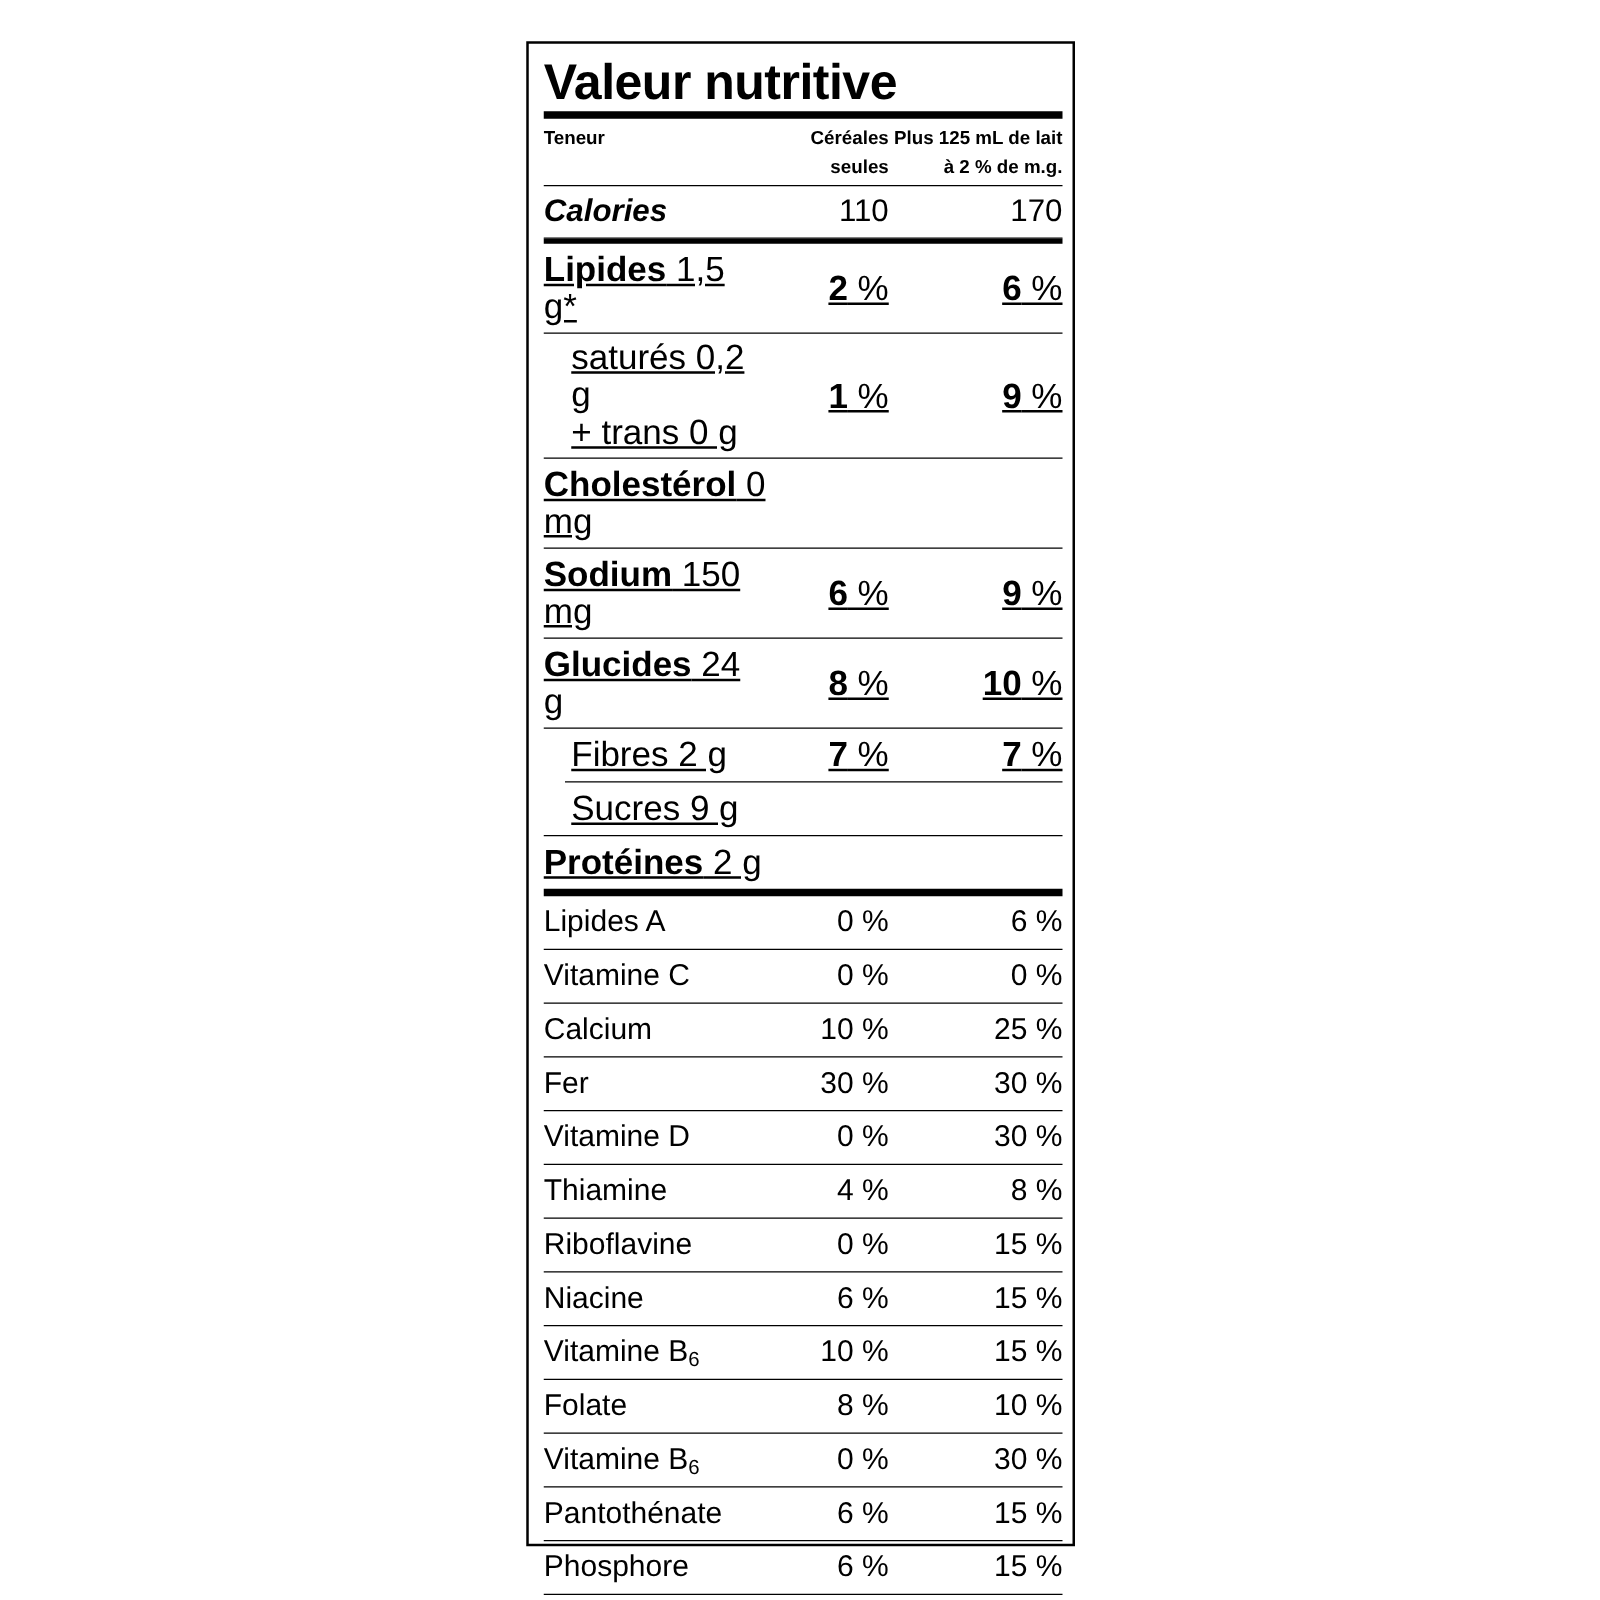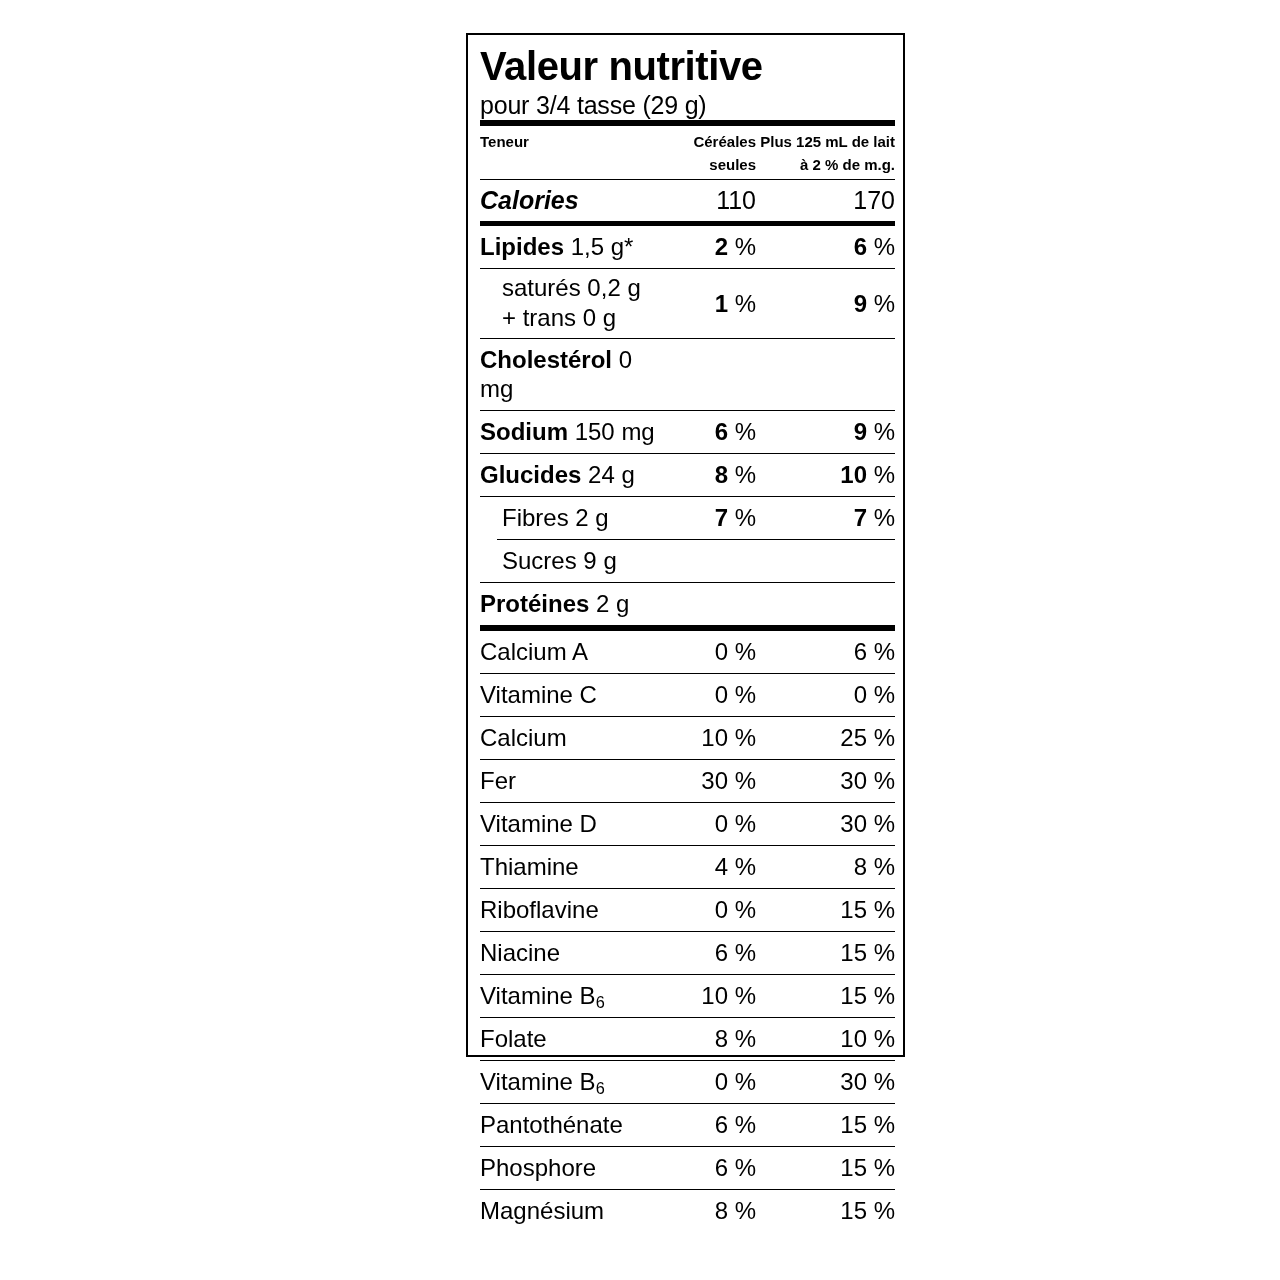--- a/index.html
+++ b/index.html
@@ -5,25 +5,24 @@
   html,body{margin:0;padding:0;background:#ffffff;}
   body{
     width:1280px;height:1280px;
     font-family:"Liberation Sans","DejaVu Sans",sans-serif;
     color:#000000;
     -webkit-font-smoothing:antialiased;
   }
   #panel{
     position:absolute;
     left:421px; top:33px;
-    width:439px; height:1024px;
+    width:439px; height:1204px;
     border:2px solid #000;
     box-sizing:border-box;
     background:#fff;
-    margin-left:45px;
   }
   .inner{
     position:absolute;
     left:12px; right:8px; top:4px;
     box-sizing:border-box;
   }
 
   
   .title{
     font-size:40px; font-weight:bold;
@@ -71,21 +70,21 @@
   .calrow .lbl{ font-weight:bold;font-style:italic; }
   .calrow .c1,.calrow .c2{ font-weight:normal; }
 
   
   .dvrow{
     text-align:right; font-size:19px; font-weight:bold;
     line-height:23px; padding:5px 0 5px 0;
   }
 
   
-  .macro{ font-size:24px; line-height:29px; padding:6px 0 7px 0; }
+  .macro{ font-size:28px; line-height:29px; padding:6px 0 7px 0;text-decoration:underline; }
   .macro .lbl b{ font-weight:bold; }
   .macro .lbl{ font-weight:normal; }
   .macro .c1,.macro .c2{ font-weight:bold; }
   .macro .pc{ font-weight:normal; }
   .macro.sub .lbl{ padding-left:22px; }
   .macro.two{ padding:4px 0 5px 0;justify-content:center; }
   .macro.two .lbl{ line-height:30px; }
 
   
   .vit{ font-size:24px; line-height:29px; padding:6px 0 7px 0; font-weight:normal; }
@@ -93,21 +92,20 @@
 
   sub{ font-size:0.68em; line-height:0; vertical-align:-0.25em; }
 </style>
 </head>
 <body>
 
 <div id="panel">
   <div class="inner">
 
     <div class="title">Valeur nutritive</div>
-    <div class="serving">pour 3/4 tasse (29 g)</div>
 
     <div class="rule r6"></div>
 
     <div class="hdrrow">
       <span class="lbl">Teneur</span>
       <span class="c1">Céréales seules</span>
       <span class="c2">Plus 125 mL de lait à 2 % de m.g.</span>
     </div>
 
     <div class="rule r1"></div>
@@ -170,21 +168,21 @@
           <span class="lbl"><b>Protéines</b> 2 g</span>
           <span class="c1"></span>
           <span class="c2"></span>
         </div>
       </div>
 
     <div class="rule r6"></div>
 
     <div id="vitamin-rows">
         <div class="row vit">
-          <span class="lbl">Calcium A</span>
+          <span class="lbl">Lipides A</span>
           <span class="c1">0 %</span>
           <span class="c2">6 %</span>
         </div>
         <div class="rule r1"></div>
         <div class="row vit">
           <span class="lbl">Vitamine C</span>
           <span class="c1">0 %</span>
           <span class="c2">0 %</span>
         </div>
         <div class="rule r1"></div>

